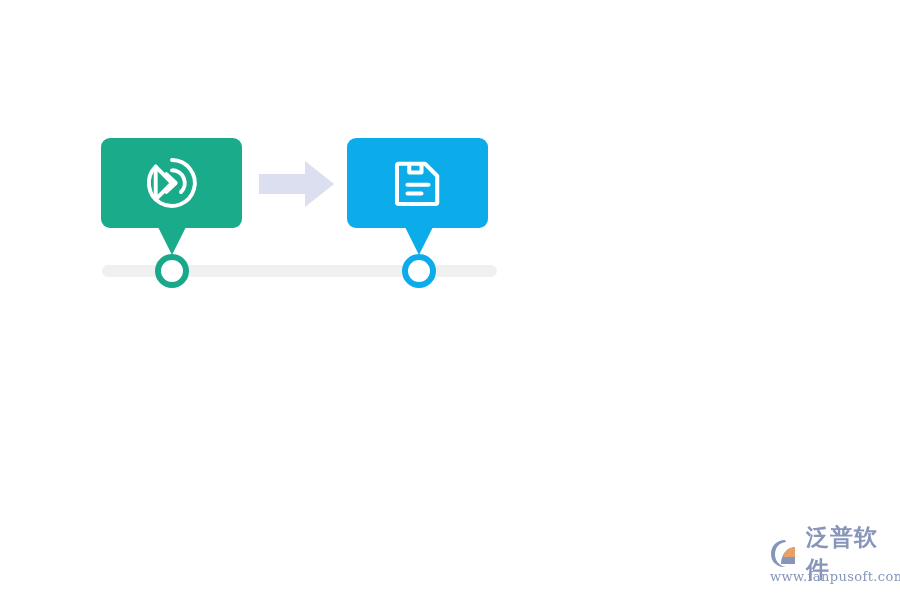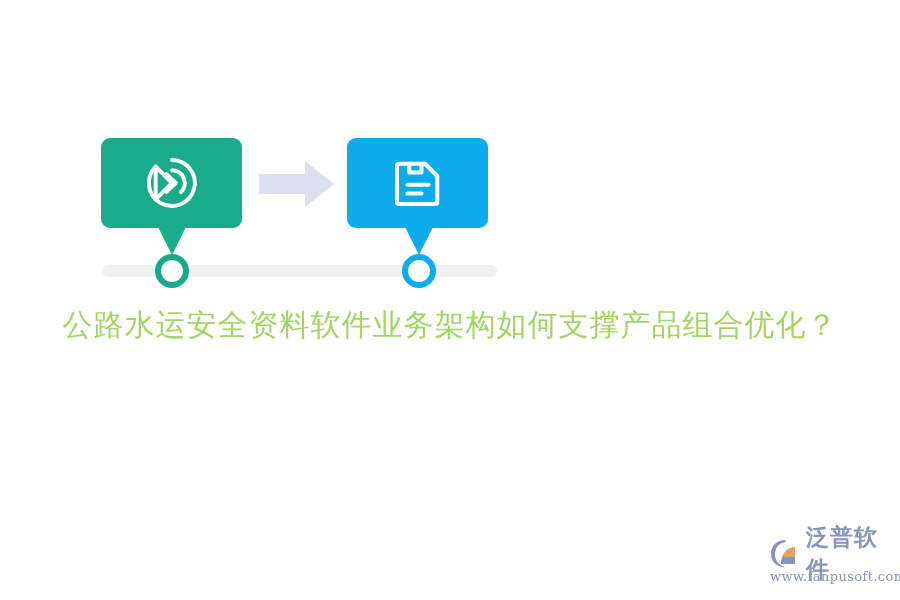--- a/index.html
+++ b/index.html
@@ -182,21 +182,20 @@
           <line x1="20" y1="34" x2="44" y2="34" stroke="#ffffff" stroke-width="4.6" stroke-linecap="round"></line>
           <line x1="20" y1="44" x2="36" y2="44" stroke="#ffffff" stroke-width="4.6" stroke-linecap="round"></line>
         </svg>
       </span>
     </div>
 
     <div class="node green"></div>
     <div class="node blue"></div>
   </div>
 
-  <div class="headline">公路水运安全资料软件业务架构如何支撑产品组合优化？</div>
 
   <div class="watermark">
     <div class="wm-row">
       <span class="wm-mark">
         <svg width="34" height="32" viewBox="0 0 34 32" aria-hidden="true">
           <path d="M15 3 C6 3 1 9.5 1 17 C1 24.5 6.5 30 14 30 L16 30 C9.5 29 5 24 5 17.5 C5 10.5 9.5 5.5 16 5 Z" fill="#8795bb"></path>
           <path d="M11 27 C11 18 16 11 25 10 L25 27 Z" fill="#8795bb"></path>
           <path d="M13 20 C14.5 13.5 19 10 25 10 L25 20 Z" fill="#e8a06a"></path>
         </svg>
       </span>

